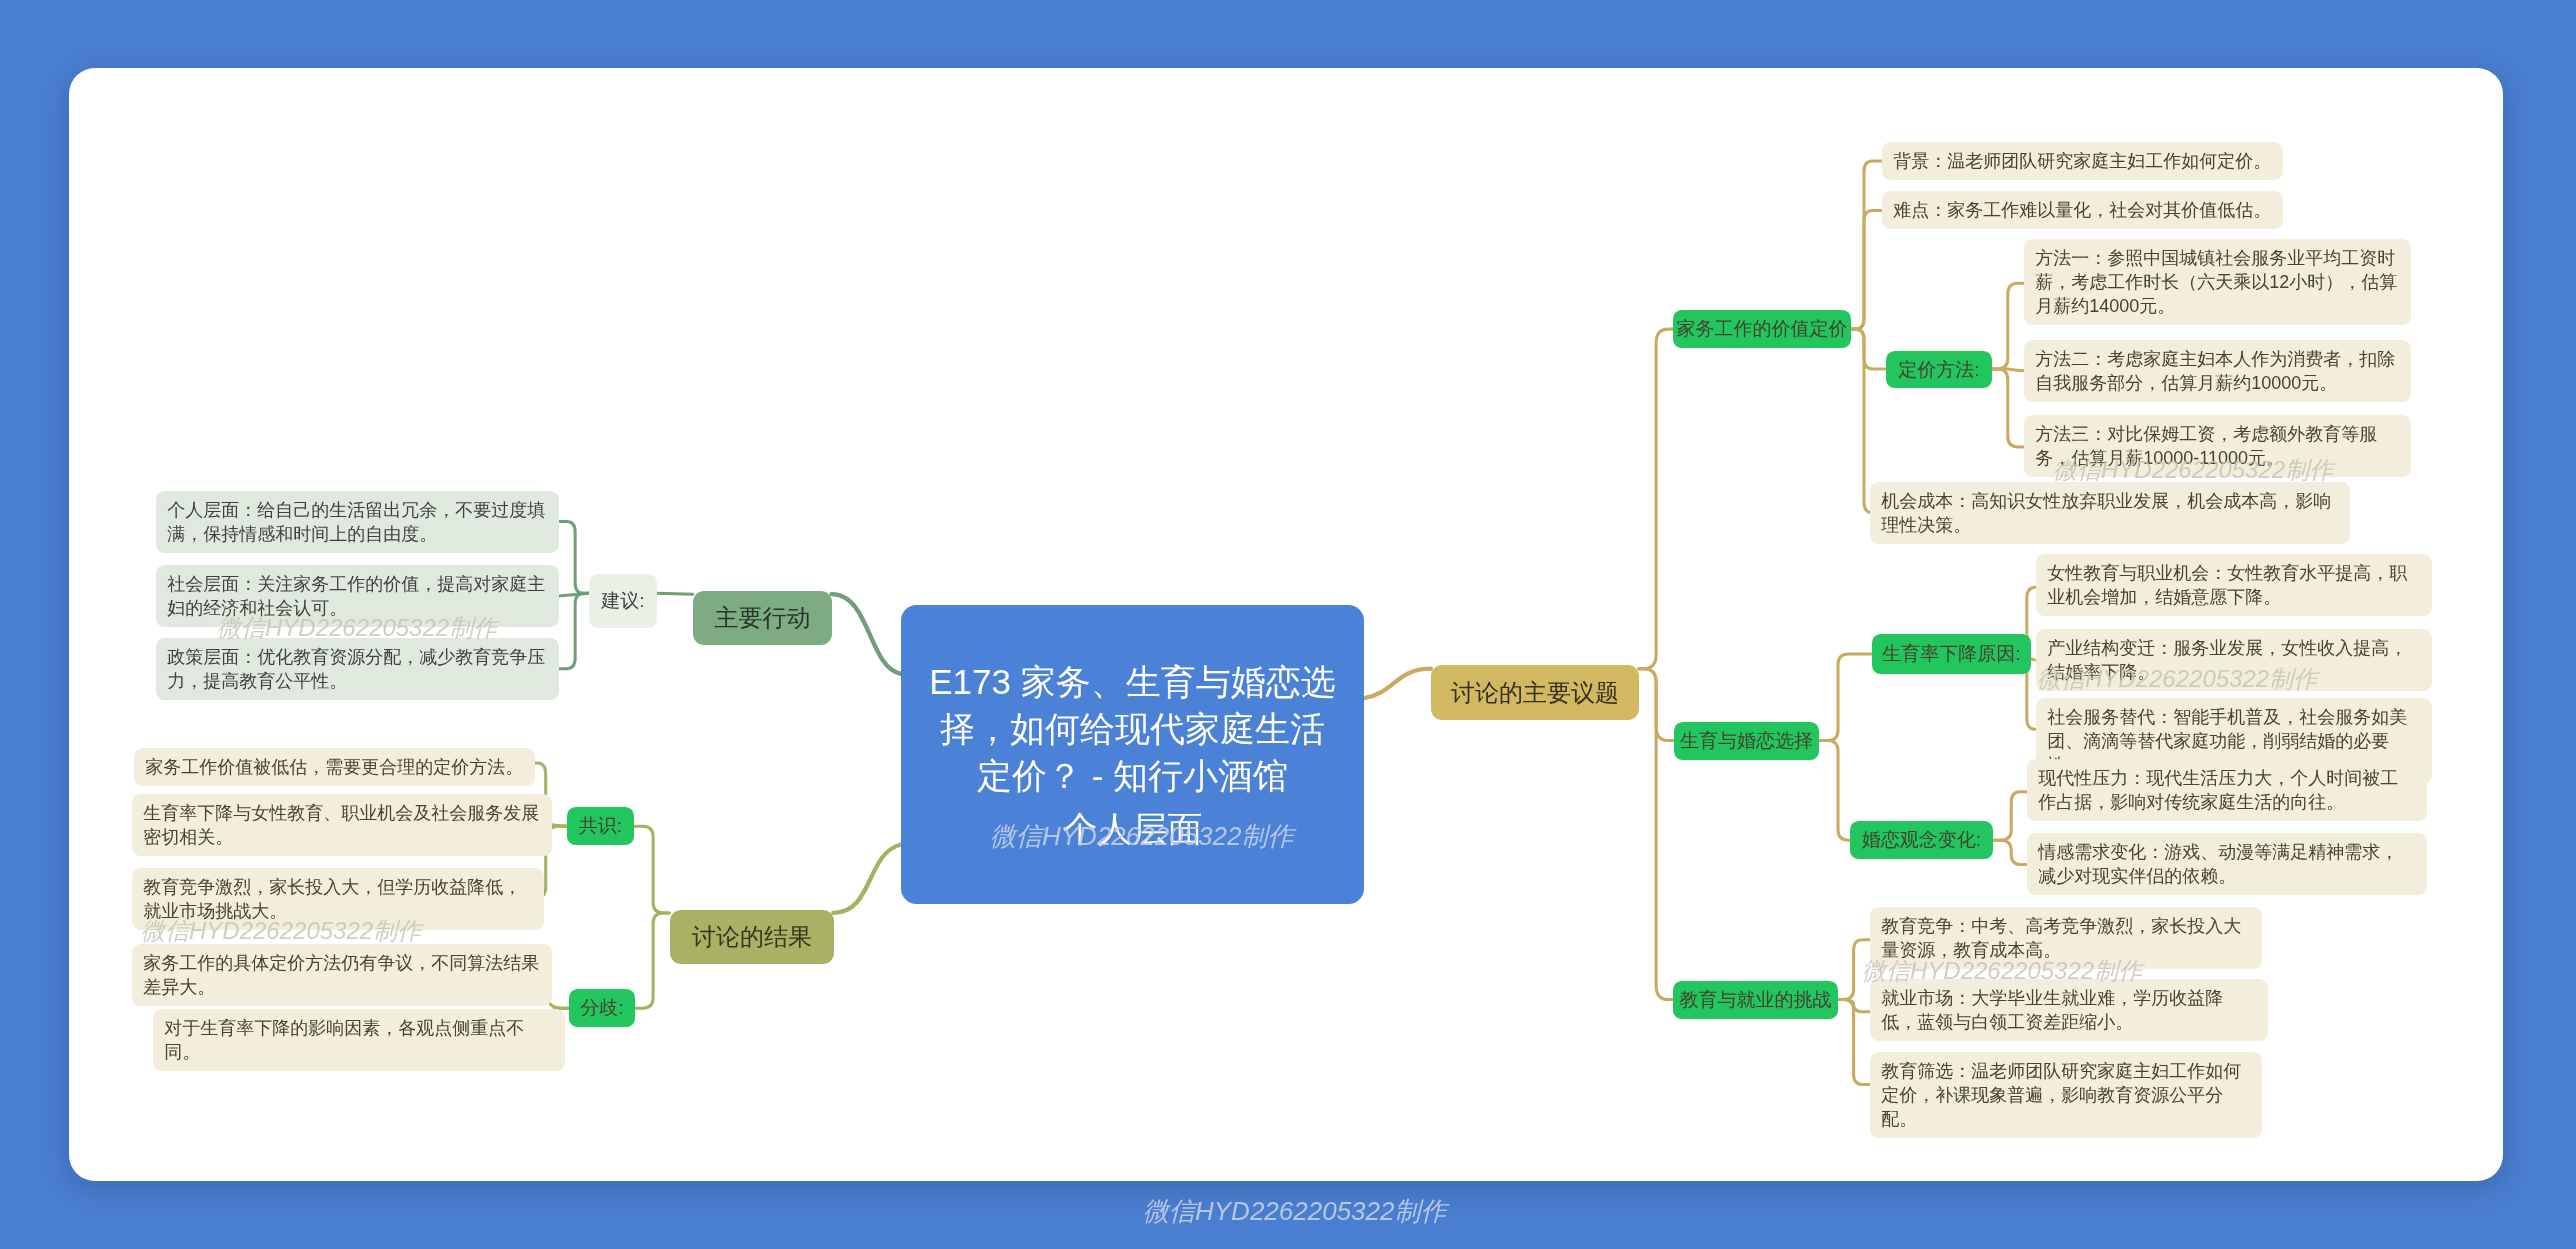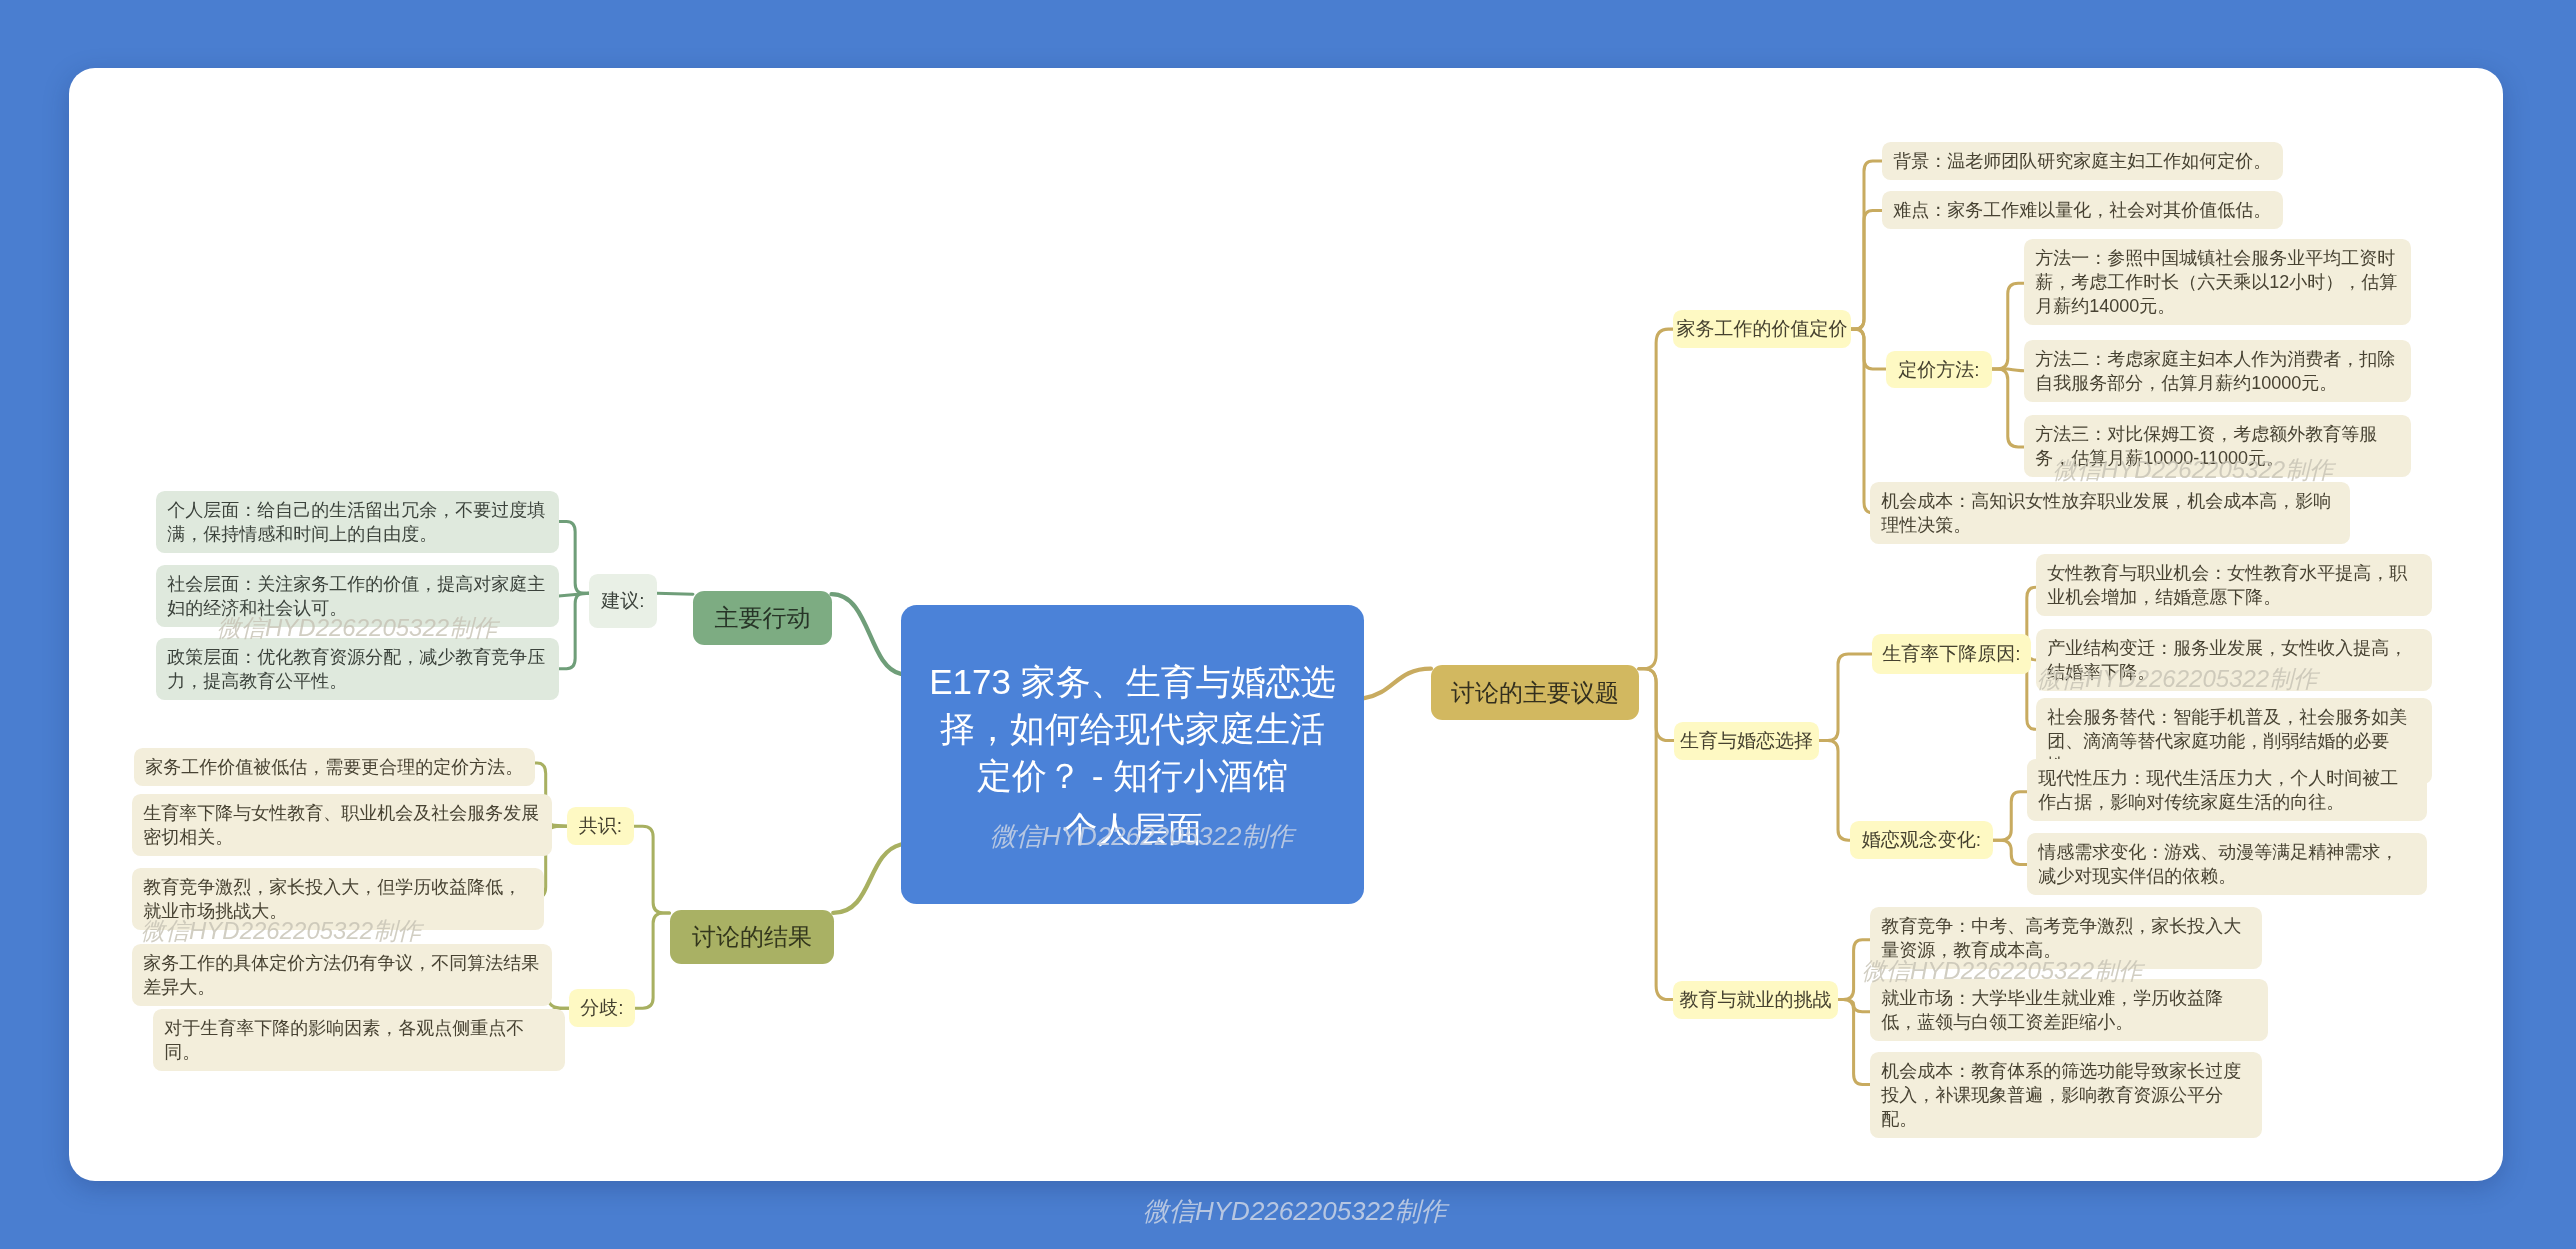--- a/index.html
+++ b/index.html
@@ -18,21 +18,21 @@
   .leaf{
     background:#f3eedb;color:#474232;font-size:18px;line-height:24px;
     padding:7px 11.3px;border-radius:8.7px;
   }
   .leaf.nowrap{white-space:nowrap;}
   .leaf-green{
     background:#dfe9dd;color:#3b423b;font-size:18px;line-height:24px;
     padding:7px 11.3px;border-radius:8.7px;
   }
   .label-node{
-    background:#fef9c3;color:#45412f;font-size:19px;border-radius:8.7px;
+    background:#22c55e;color:#45412f;font-size:19px;border-radius:8.7px;
     display:flex;align-items:center;justify-content:center;white-space:nowrap;
   }
   .label-node.lt-green{background:#e9f0e6;color:#3b423b;}
   .topic{
     border-radius:11.3px;display:flex;align-items:center;justify-content:center;
     font-size:24px;color:#332f1e;white-space:nowrap;margin-top:24px;
   }
   .topic.gold{background:#d2b860;}
   .topic.olive{background:#a9b164;color:#33361c;}
   .topic.greenfill{background:#7dac82;color:#273427;}
@@ -125,21 +125,21 @@
 <div class="node leaf" style="left:2036px;top:554px;width:396px;">女性教育与职业机会：女性教育水平提高，职业机会增加，结婚意愿下降。</div>
 <div class="node leaf" style="left:2036px;top:629px;width:396px;">产业结构变迁：服务业发展，女性收入提高，结婚率下降。</div>
 <div class="node leaf" style="left:2036px;top:698px;width:396px;">社会服务替代：智能手机普及，社会服务如美团、滴滴等替代家庭功能，削弱结婚的必要性。</div>
 <div class="node label-node" style="left:1850px;top:821px;width:143px;height:38px;">婚恋观念变化:</div>
 <div class="node leaf" style="left:2027px;top:759px;width:400px;">现代性压力：现代生活压力大，个人时间被工作占据，影响对传统家庭生活的向往。</div>
 <div class="node leaf" style="left:2027px;top:833px;width:400px;">情感需求变化：游戏、动漫等满足精神需求，减少对现实伴侣的依赖。</div>
 
 <div class="node label-node" style="left:1673px;top:981px;width:165px;height:38px;">教育与就业的挑战</div>
 <div class="node leaf" style="left:1870px;top:907px;width:392px;">教育竞争：中考、高考竞争激烈，家长投入大量资源，教育成本高。</div>
 <div class="node leaf" style="left:1870px;top:979px;width:398px;">就业市场：大学毕业生就业难，学历收益降低，蓝领与白领工资差距缩小。</div>
-<div class="node leaf" style="left:1870px;top:1052px;width:392px;">机会成本：教育体系的筛选功能导致家长过度投入，补课现象普遍，影响教育资源公平分配。</div>
+<div class="node leaf" style="left:1870px;top:1052px;width:392px;">教育筛选：温老师团队研究家庭主妇工作如何定价，补课现象普遍，影响教育资源公平分配。</div>
 
 <div class="node topic greenfill" style="left:693px;top:567px;width:139px;height:54px;">主要行动</div>
 <div class="node label-node lt-green" style="left:589px;top:574px;width:68px;height:54px;">建议:</div>
 <div class="node leaf-green" style="left:156px;top:491px;width:403px;">个人层面：给自己的生活留出冗余，不要过度填满，保持情感和时间上的自由度。</div>
 <div class="node leaf-green" style="left:156px;top:565px;width:403px;">社会层面：关注家务工作的价值，提高对家庭主妇的经济和社会认可。</div>
 <div class="node leaf-green" style="left:156px;top:638px;width:403px;">政策层面：优化教育资源分配，减少教育竞争压力，提高教育公平性。</div>
 
 <div class="node topic olive" style="left:670px;top:886px;width:164px;height:54px;">讨论的结果</div>
 <div class="node label-node" style="left:567px;top:807px;width:67px;height:38px;">共识:</div>
 <div class="node leaf nowrap" style="left:134px;top:748px;">家务工作价值被低估，需要更合理的定价方法。</div>

